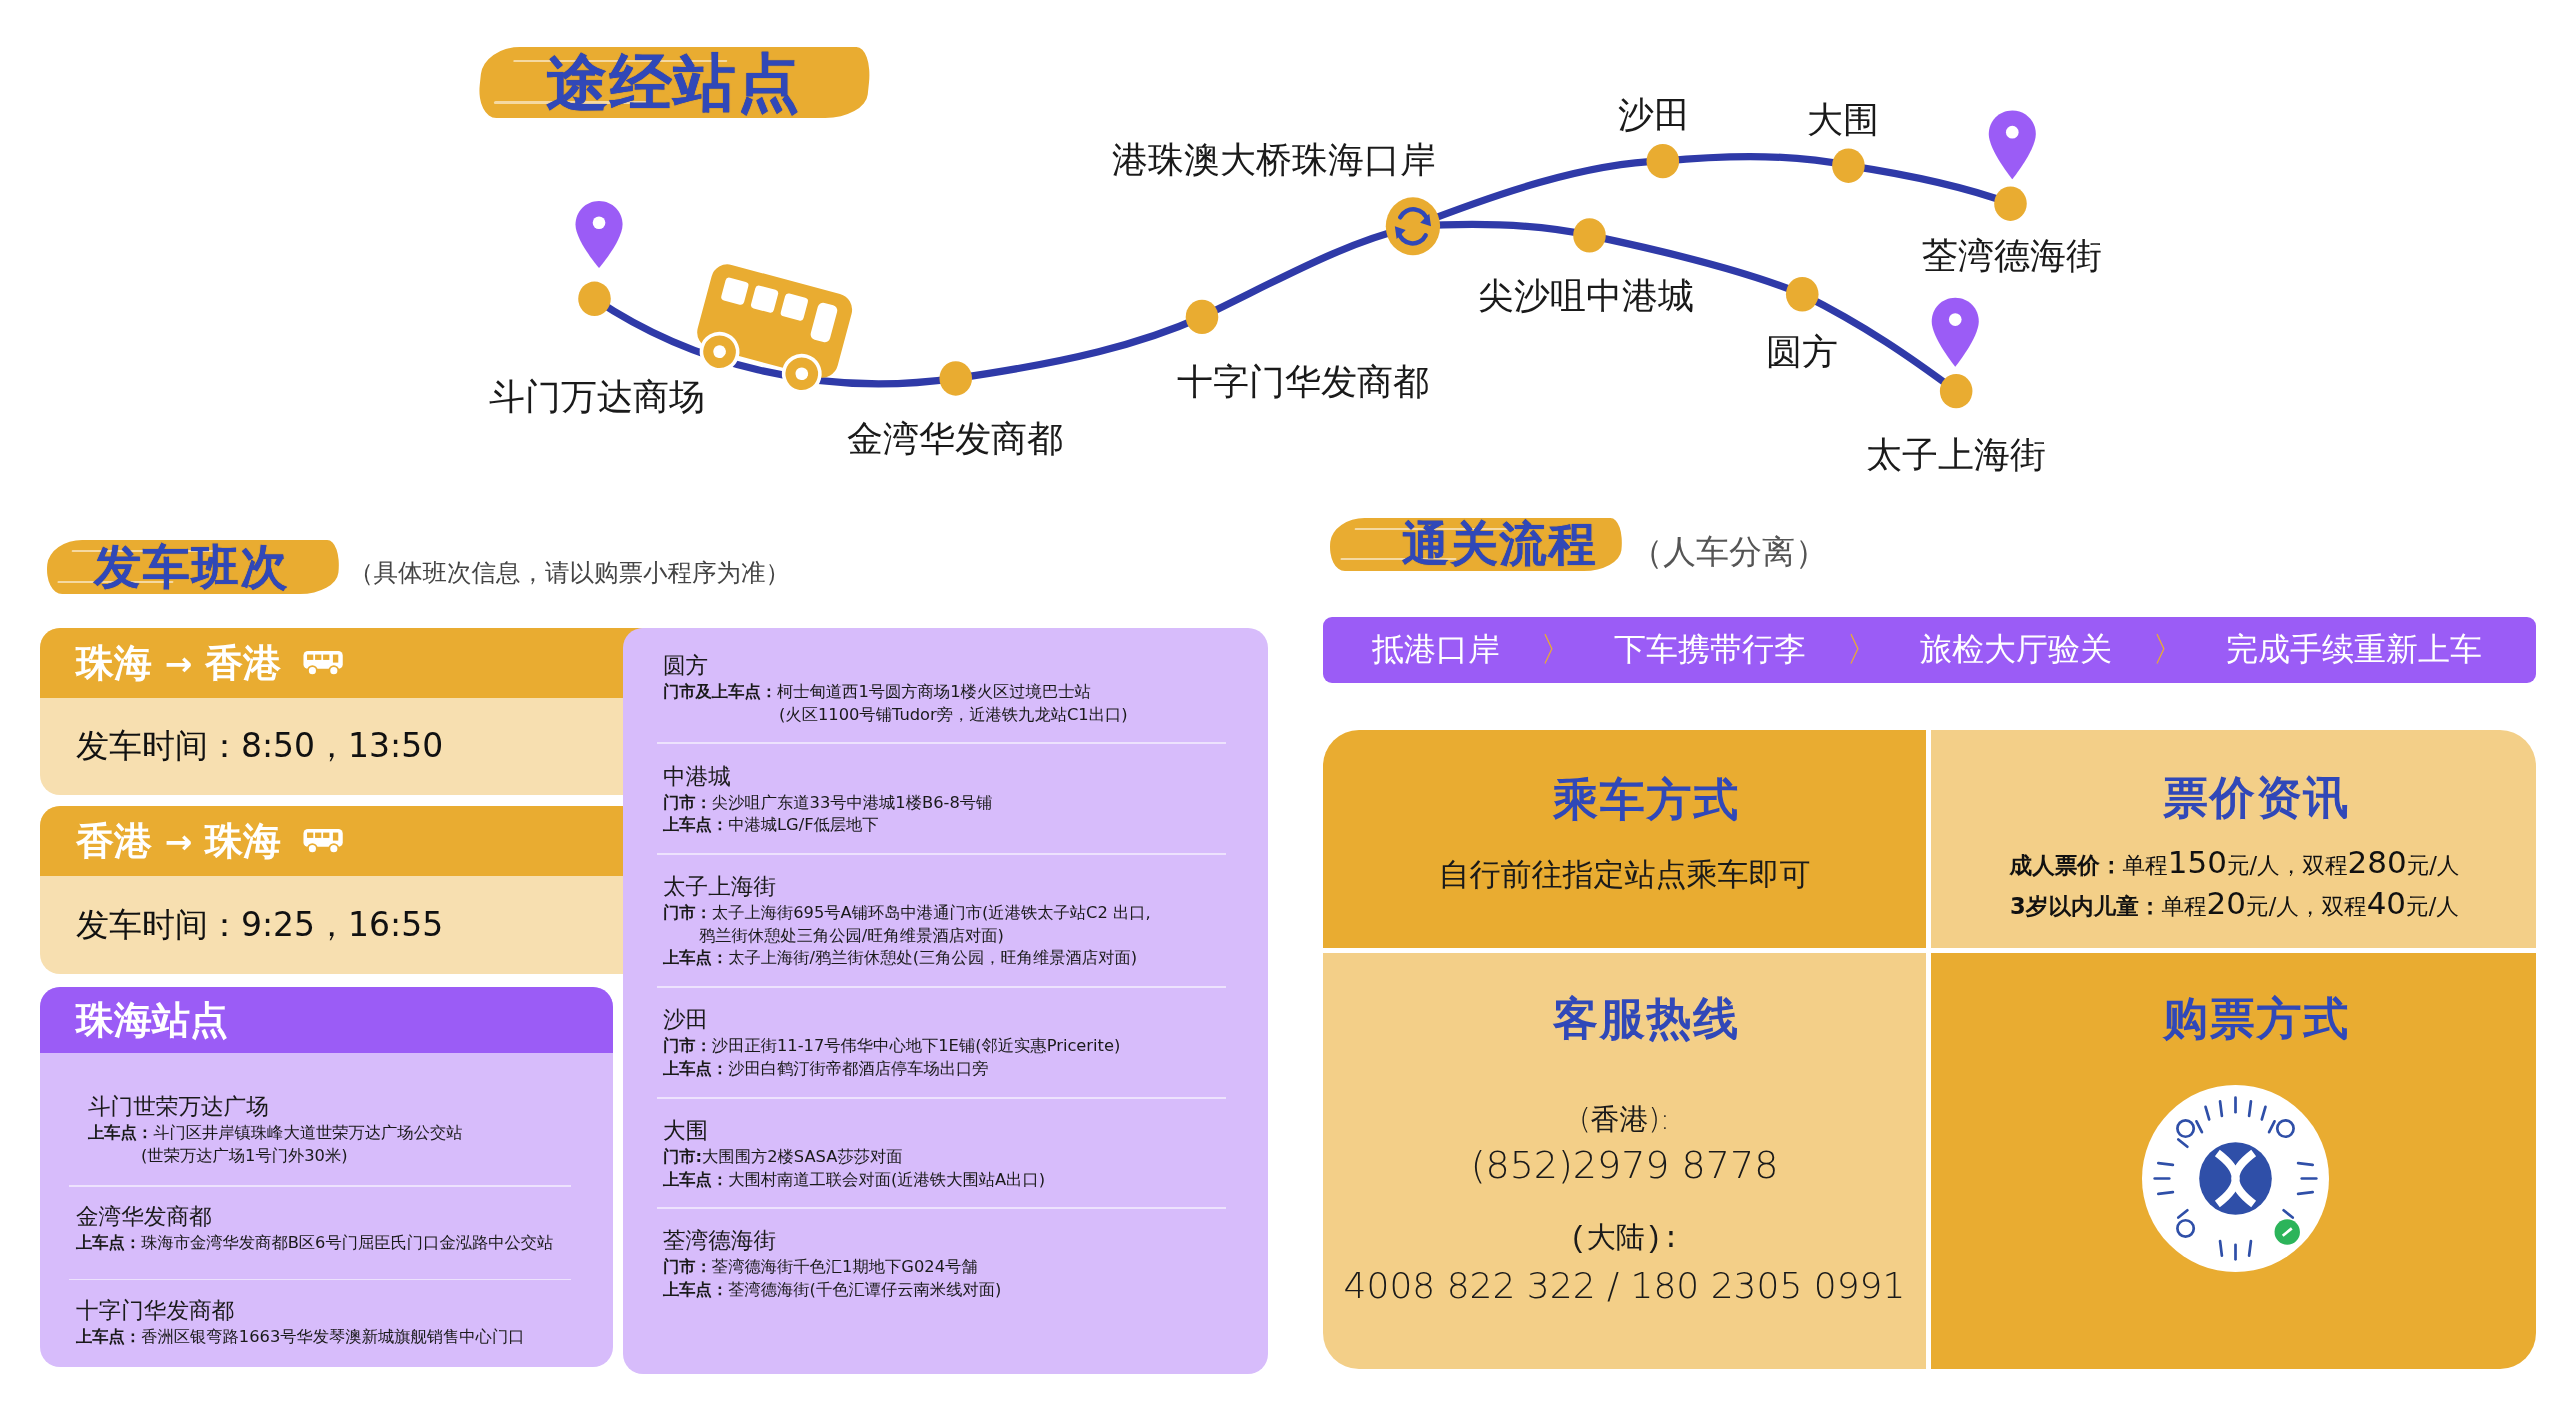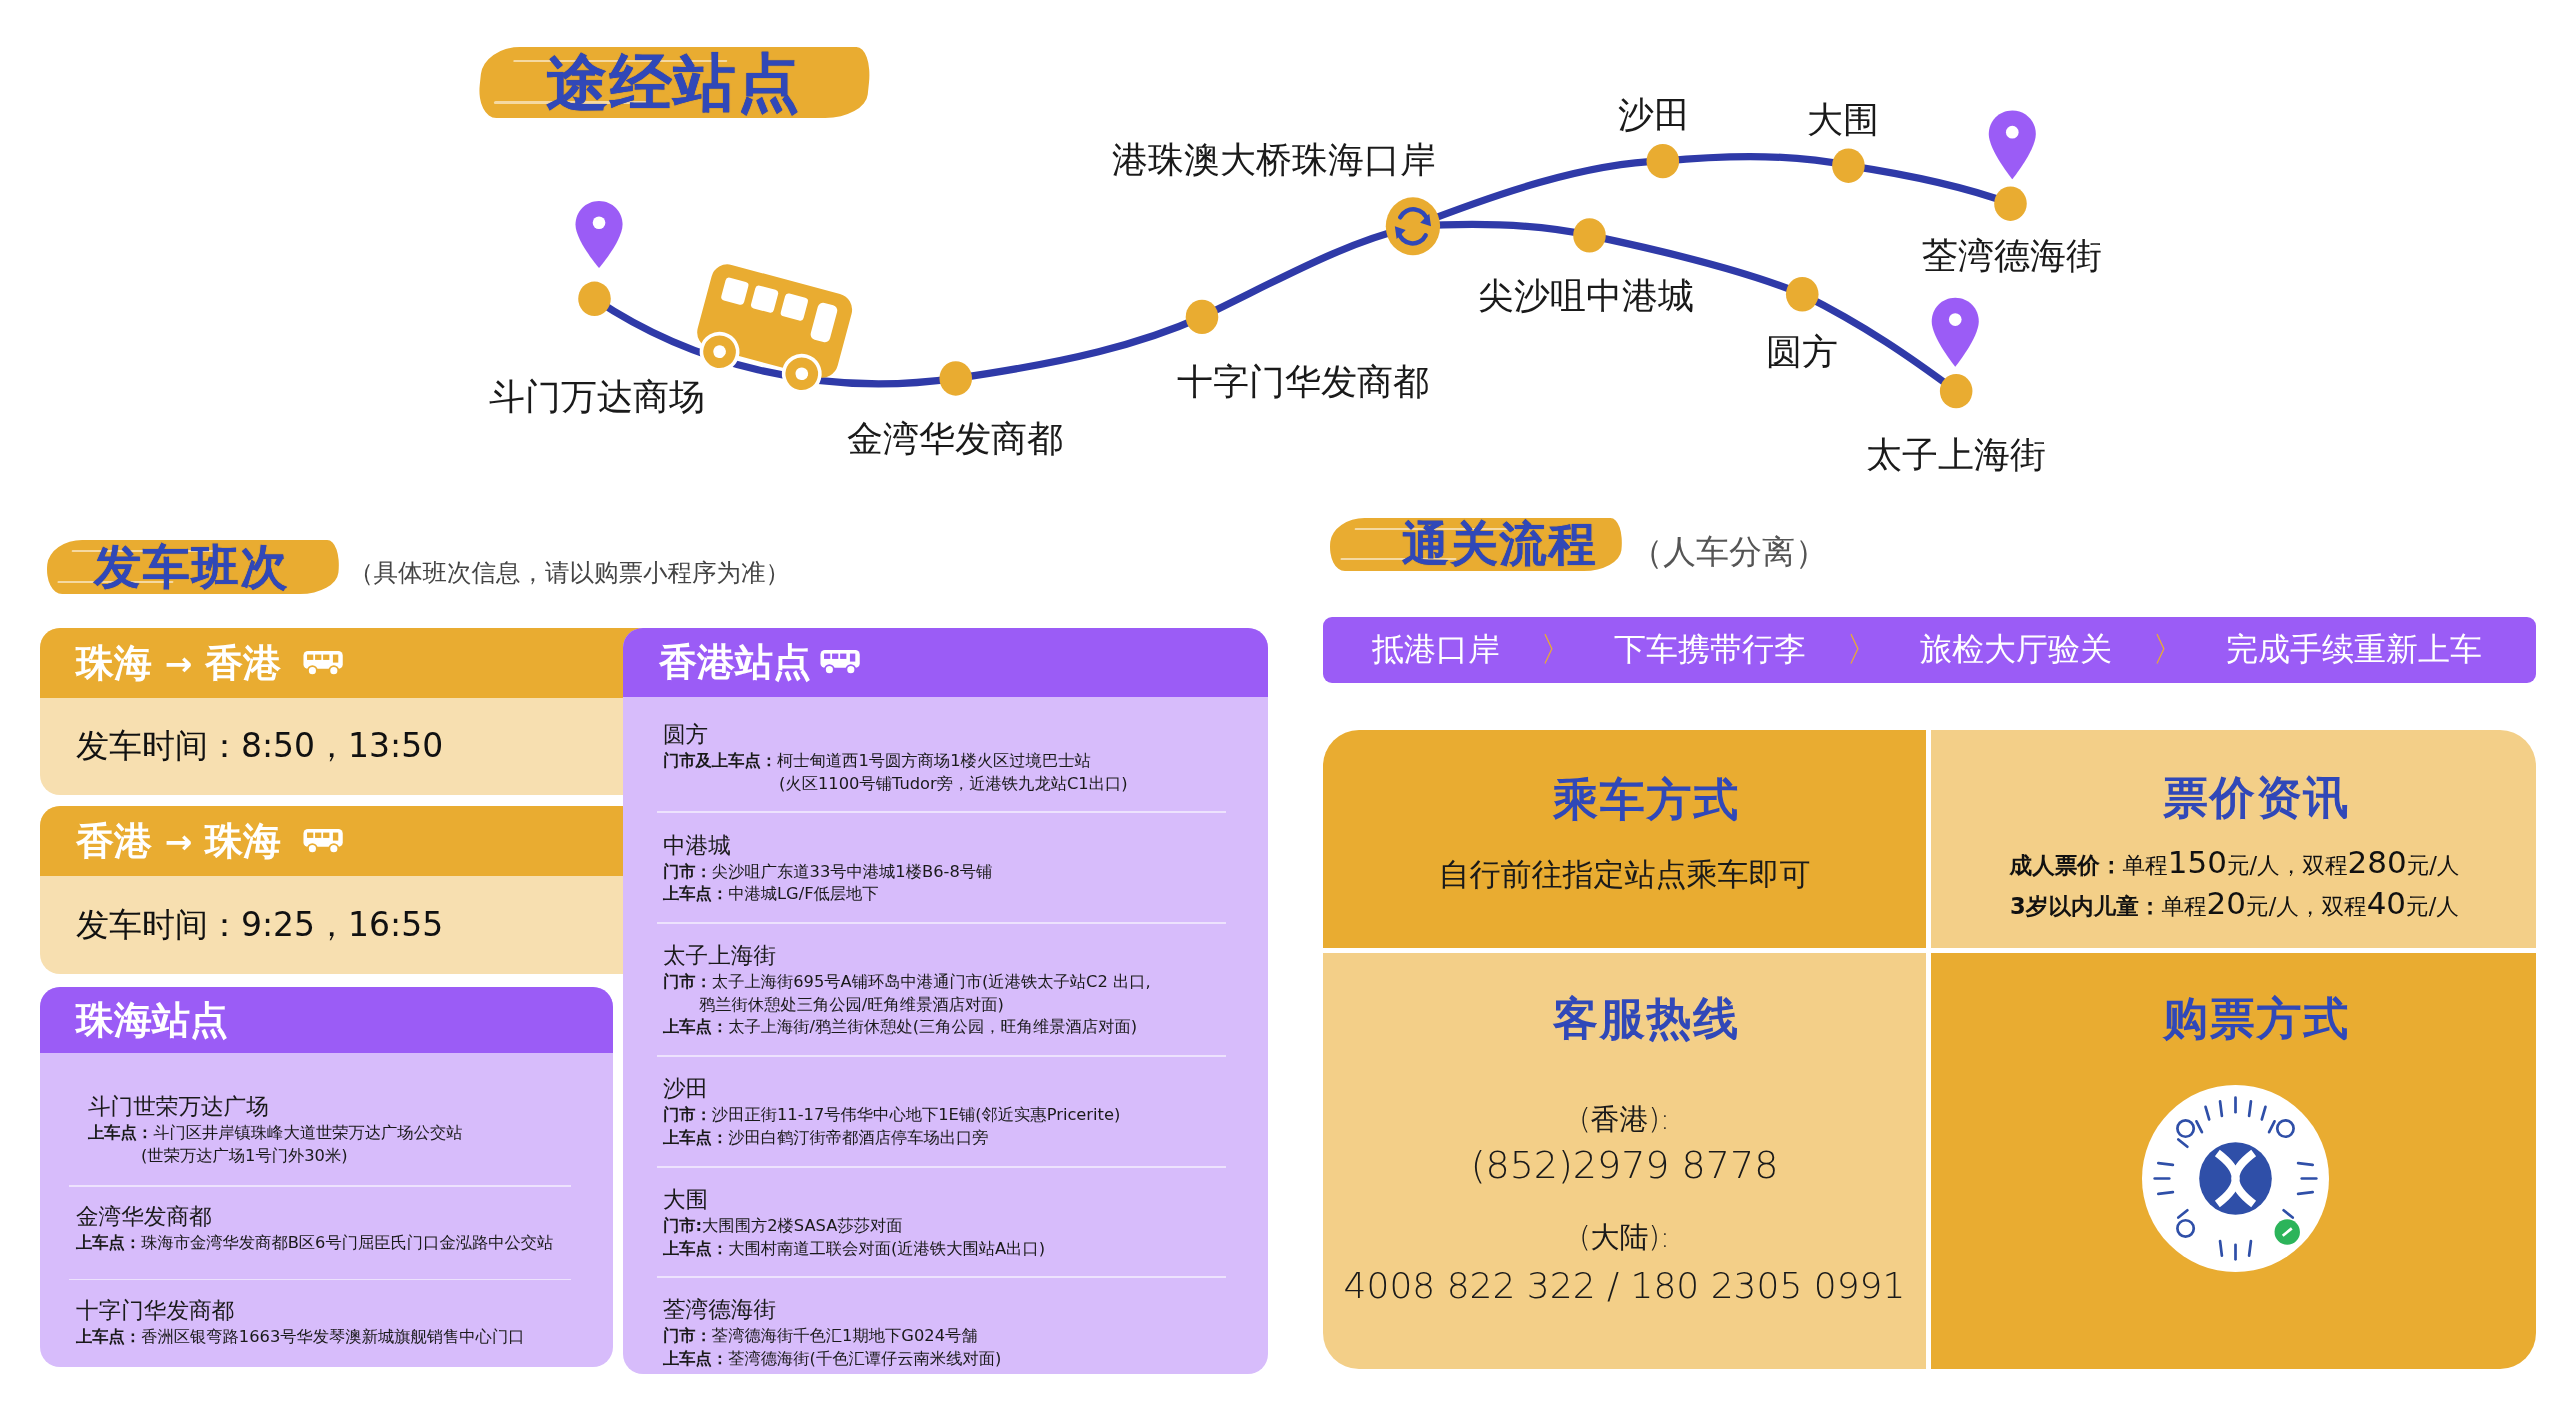--- a/index.html
+++ b/index.html
@@ -215,32 +215,20 @@
     <div class="line"><b>上车点：</b><span>珠海市金湾华发商都B区6号门屈臣氏门口金泓路中公交站</span></div>
   </div>
   <div class="divider" style="margin:23.5px 42px 14.5px 29px;"></div>
   <div class="stop-item" style="padding-left:36px;">
     <div class="name">十字门华发商都</div>
     <div class="line"><b>上车点：</b><span>香洲区银弯路1663号华发琴澳新城旗舰销售中心门口</span></div>
   </div>
 </div>
 
 <div class="stops" style="left:623px;top:628px;width:645px;height:746px;">
-  <div class="stops-head">
-    <span>香港站点</span>
-    <svg class="bus-icon" viewBox="0 0 46 28" width="42" height="25">
-      <rect x="0" y="0" width="44" height="20" rx="5" fill="#fff"></rect>
-      <rect x="4" y="4" width="7" height="6" fill="#9b5cf6"></rect>
-        <rect x="13" y="4" width="7" height="6" fill="#9b5cf6"></rect>
-        <rect x="22" y="4" width="7" height="6" fill="#9b5cf6"></rect>
-        <rect x="33" y="4" width="6" height="9" fill="#9b5cf6"></rect>
-      <circle cx="10" cy="22" r="5" fill="#fff" stroke="#9b5cf6" stroke-width="2"></circle>
-        <circle cx="34" cy="22" r="5" fill="#fff" stroke="#9b5cf6" stroke-width="2"></circle>
-    </svg>
-  </div>
   <div style="height:22px;"></div>
 
   <div class="stop-item" style="padding-left:40px;">
     <div class="name">圆方</div>
     <div class="line"><b>门市及上车点：</b><span>柯士甸道西1号圆方商场1楼火区过境巴士站</span></div>
     <div class="line" style="padding-left:116px;">(火区1100号铺Tudor旁，近港铁九龙站C1出口)</div>
   </div>
   <div class="divider" style="margin:16.3px 42px 16.3px 34px;"></div>
 
   <div class="stop-item" style="padding-left:40px;">
@@ -304,21 +292,21 @@
       <b>成人票价：</b><span>单程</span><span class="big">150</span><span>元/人，</span><span>双程</span><span class="big">280</span><span>元/人</span>
     </div>
     <div class="price-line" style="margin-top:3.6px;">
       <b>3岁以内儿童：</b><span>单程</span><span class="big">20</span><span>元/人，</span><span>双程</span><span class="big">40</span><span>元/人</span>
     </div>
   </div>
   <div class="cell light">
     <div class="cell-title" style="margin-top:36px;">客服热线</div>
     <div class="cell-text" style="margin-top:51px;font-size:29px;">(香港):</div>
     <div class="cell-text" style="font-size:38px;margin-top:3.6px;">(852)2979 8778</div>
-    <div class="cell-text" style="margin-top:31px;font-size:29px;">(大陆):</div>
+    <div class="cell-text" style="margin-top:31px;font-size:29px;font-family:Liberation Mono, monospace;">(大陆):</div>
     <div class="cell-text" style="font-size:36px;margin-top:7.2px;">4008 822 322 / 180 2305 0991</div>
   </div>
   <div class="cell dark">
     <div class="cell-title" style="margin-top:36px;">购票方式</div>
     <div class="qr">
       <svg width="187" height="187" viewBox="0 0 206 206">
         <g stroke="#2f4fa8" stroke-width="3" stroke-linecap="round">
           <line x1="103" y1="14" x2="103" y2="30"></line>
             <line x1="86" y1="18" x2="88" y2="34"></line>
             <line x1="120" y1="18" x2="118" y2="34"></line>

